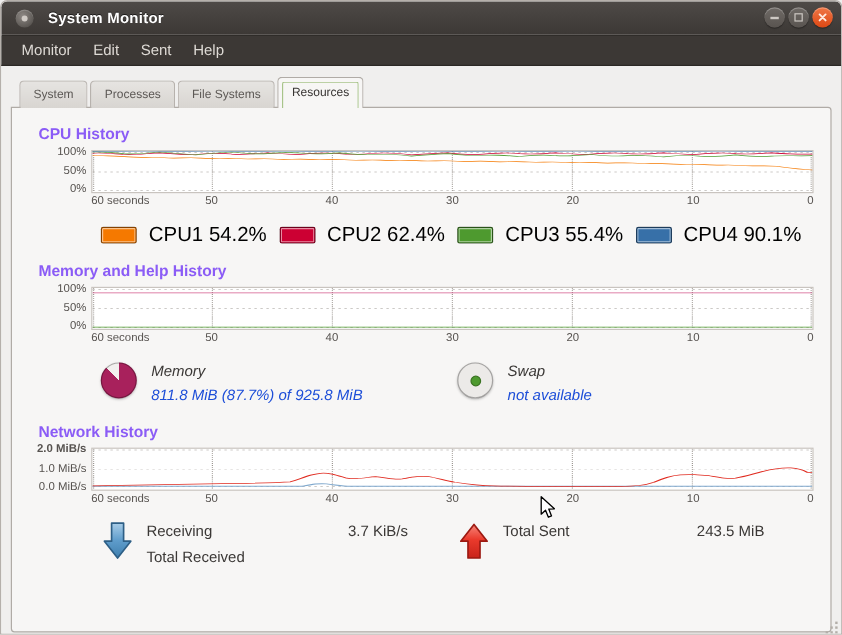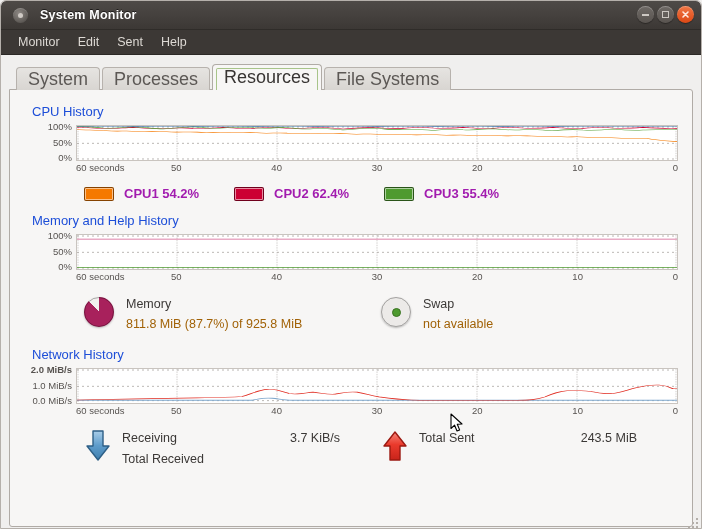--- a/index.html
+++ b/index.html
@@ -62,21 +62,21 @@
   .body-area{
     position:relative;height:476px;background:#f0efee;
     padding:9px 8px 0 8px;box-sizing:border-box;
   }
   .tabstrip{
     display:flex;align-items:flex-end;height:26px;position:relative;z-index:3;
     padding-left:7px;
   }
   .tab{
     position:relative;height:23px;line-height:23px;
-    padding:0 11px;font-size:18px;color:#5c5855;
+    padding:0 11px;font-size:10px;color:#5c5855;
     background:linear-gradient(to bottom,#e6e4e1,#d8d5d1);
     border:1px solid #b7b2ad;border-bottom:none;
     border-radius:4px 4px 0 0;margin-right:2px;box-sizing:border-box;
   }
   .tab.active{
     height:26px;line-height:25px;color:#383533;
     background:#f7f6f5;border-color:#b0aba6;
   }
   .tab.active .focus{
     display:block;position:absolute;left:3px;right:3px;top:3px;bottom:0;
@@ -86,21 +86,21 @@
   .tab .focus{display:none;}
 
   
   .panel{
     position:relative;margin-top:-1px;height:438px;
     background:#f7f6f5;border:1px solid #b0aba6;border-radius:0 3px 3px 3px;
     box-sizing:border-box;padding:10px 14px 0 14px;overflow:hidden;
   }
 
   .sec-title{
-    font-size:13px;font-weight:normal;color:#1d4ed8;
+    font-size:13px;font-weight:bold;color:#8b5cf6;
     margin:4px 0 6px 8px;
   }
 
   
   .graph-row{display:flex;align-items:flex-start;}
   .ylabels{
     width:52px;text-align:right;font-size:9.5px;color:#575350;
     padding-right:4px;box-sizing:border-box;position:relative;
   }
   .ylabels span{display:block;position:absolute;right:4px;white-space:nowrap;}
@@ -120,42 +120,42 @@
   
   .cpu-legend{
     display:flex;margin:10px 0 0 60px;
   }
   .cpu-item{display:flex;align-items:center;width:150px;}
   .swatch{
     width:30px;height:14px;border-radius:2px;box-sizing:border-box;
     border:1px solid rgba(0,0,0,.45);
     box-shadow:inset 0 0 0 1px rgba(255,255,255,.55);
   }
-  .cpu-label{margin-left:10px;font-size:13px;color:#a21caf;white-space:nowrap;font-weight:bold;}
-
-  
-  .mem-row{display:flex;margin:10px 0 0 60px;}
+  .cpu-label{margin-left:10px;font-size:17px;color:#000000;white-space:nowrap;}
+
+  
+  .mem-row{display:flex;margin:10px 0 0 60px;font-style:italic;}
   .mem-item{display:flex;align-items:flex-start;width:300px;}
   .pie{
     width:30px;height:30px;border-radius:50%;position:relative;flex:none;
     margin-top:2px;
     box-shadow:0 1px 2px rgba(0,0,0,.25);
   }
   .pie .ring{
     position:absolute;inset:0;border-radius:50%;
     border:1px solid rgba(0,0,0,.3);box-sizing:border-box;
   }
   .pie.empty{background:#eceae8;}
   .pie.empty .dot{
     position:absolute;left:50%;top:50%;width:9px;height:9px;margin:-4.5px 0 0 -4.5px;
     border-radius:50%;background:#4e9a2f;border:1px solid #3a7322;box-sizing:border-box;
   }
   .mem-text{margin-left:12px;}
   .mem-name{font-size:12.5px;color:#3b3836;line-height:19px;}
-  .mem-val{font-size:12.5px;color:#a16207;line-height:21px;}
+  .mem-val{font-size:12.5px;color:#1d4ed8;line-height:21px;}
 
   
   .net-row{display:flex;margin:9px 0 0 60px;}
   .net-item{display:flex;align-items:flex-start;width:320px;}
   .arrow{width:28px;height:34px;flex:none;margin-top:1px;}
   .net-table{margin-left:10px;}
   .net-line{display:flex;font-size:12.5px;color:#3b3836;line-height:21px;}
   .net-k{width:128px;}
   .net-v{width:90px;text-align:right;}
 
@@ -199,26 +199,26 @@
 
   <div class="body-area">
 
     <div class="tabstrip">
       <div class="tab">
         <span>System</span>
       </div>
       <div class="tab">
         <span>Processes</span>
       </div>
+      <div class="tab">
+        <span>File Systems</span>
+      </div>
       <div class="tab active">
         <span class="focus"></span>
         <span>Resources</span>
-      </div>
-      <div class="tab">
-        <span>File Systems</span>
       </div>
     </div>
 
     <div class="panel">
 
       <div class="sec-title">CPU History</div>
       <div class="graph-row">
         <div class="ylabels">
           <span style="top:-4px;">100%</span>
           <span style="top:12px;">50%</span>
@@ -264,20 +264,24 @@
           <span class="swatch" style="background:#f57900"></span>
           <span class="cpu-label">CPU1 54.2%</span>
         </div>
         <div class="cpu-item">
           <span class="swatch" style="background:#cc0033"></span>
           <span class="cpu-label">CPU2 62.4%</span>
         </div>
         <div class="cpu-item">
           <span class="swatch" style="background:#4e9a2f"></span>
           <span class="cpu-label">CPU3 55.4%</span>
+        </div>
+        <div class="cpu-item">
+          <span class="swatch" style="background:#3770a8"></span>
+          <span class="cpu-label">CPU4 90.1%</span>
         </div>
       </div>
 
       <div class="sec-title" style="margin-top:12px;">Memory and Help History</div>
       <div class="graph-row">
         <div class="ylabels">
           <span style="top:-4px;">100%</span>
           <span style="top:12px;">50%</span>
           <span style="top:27px;">0%</span>
         </div>

